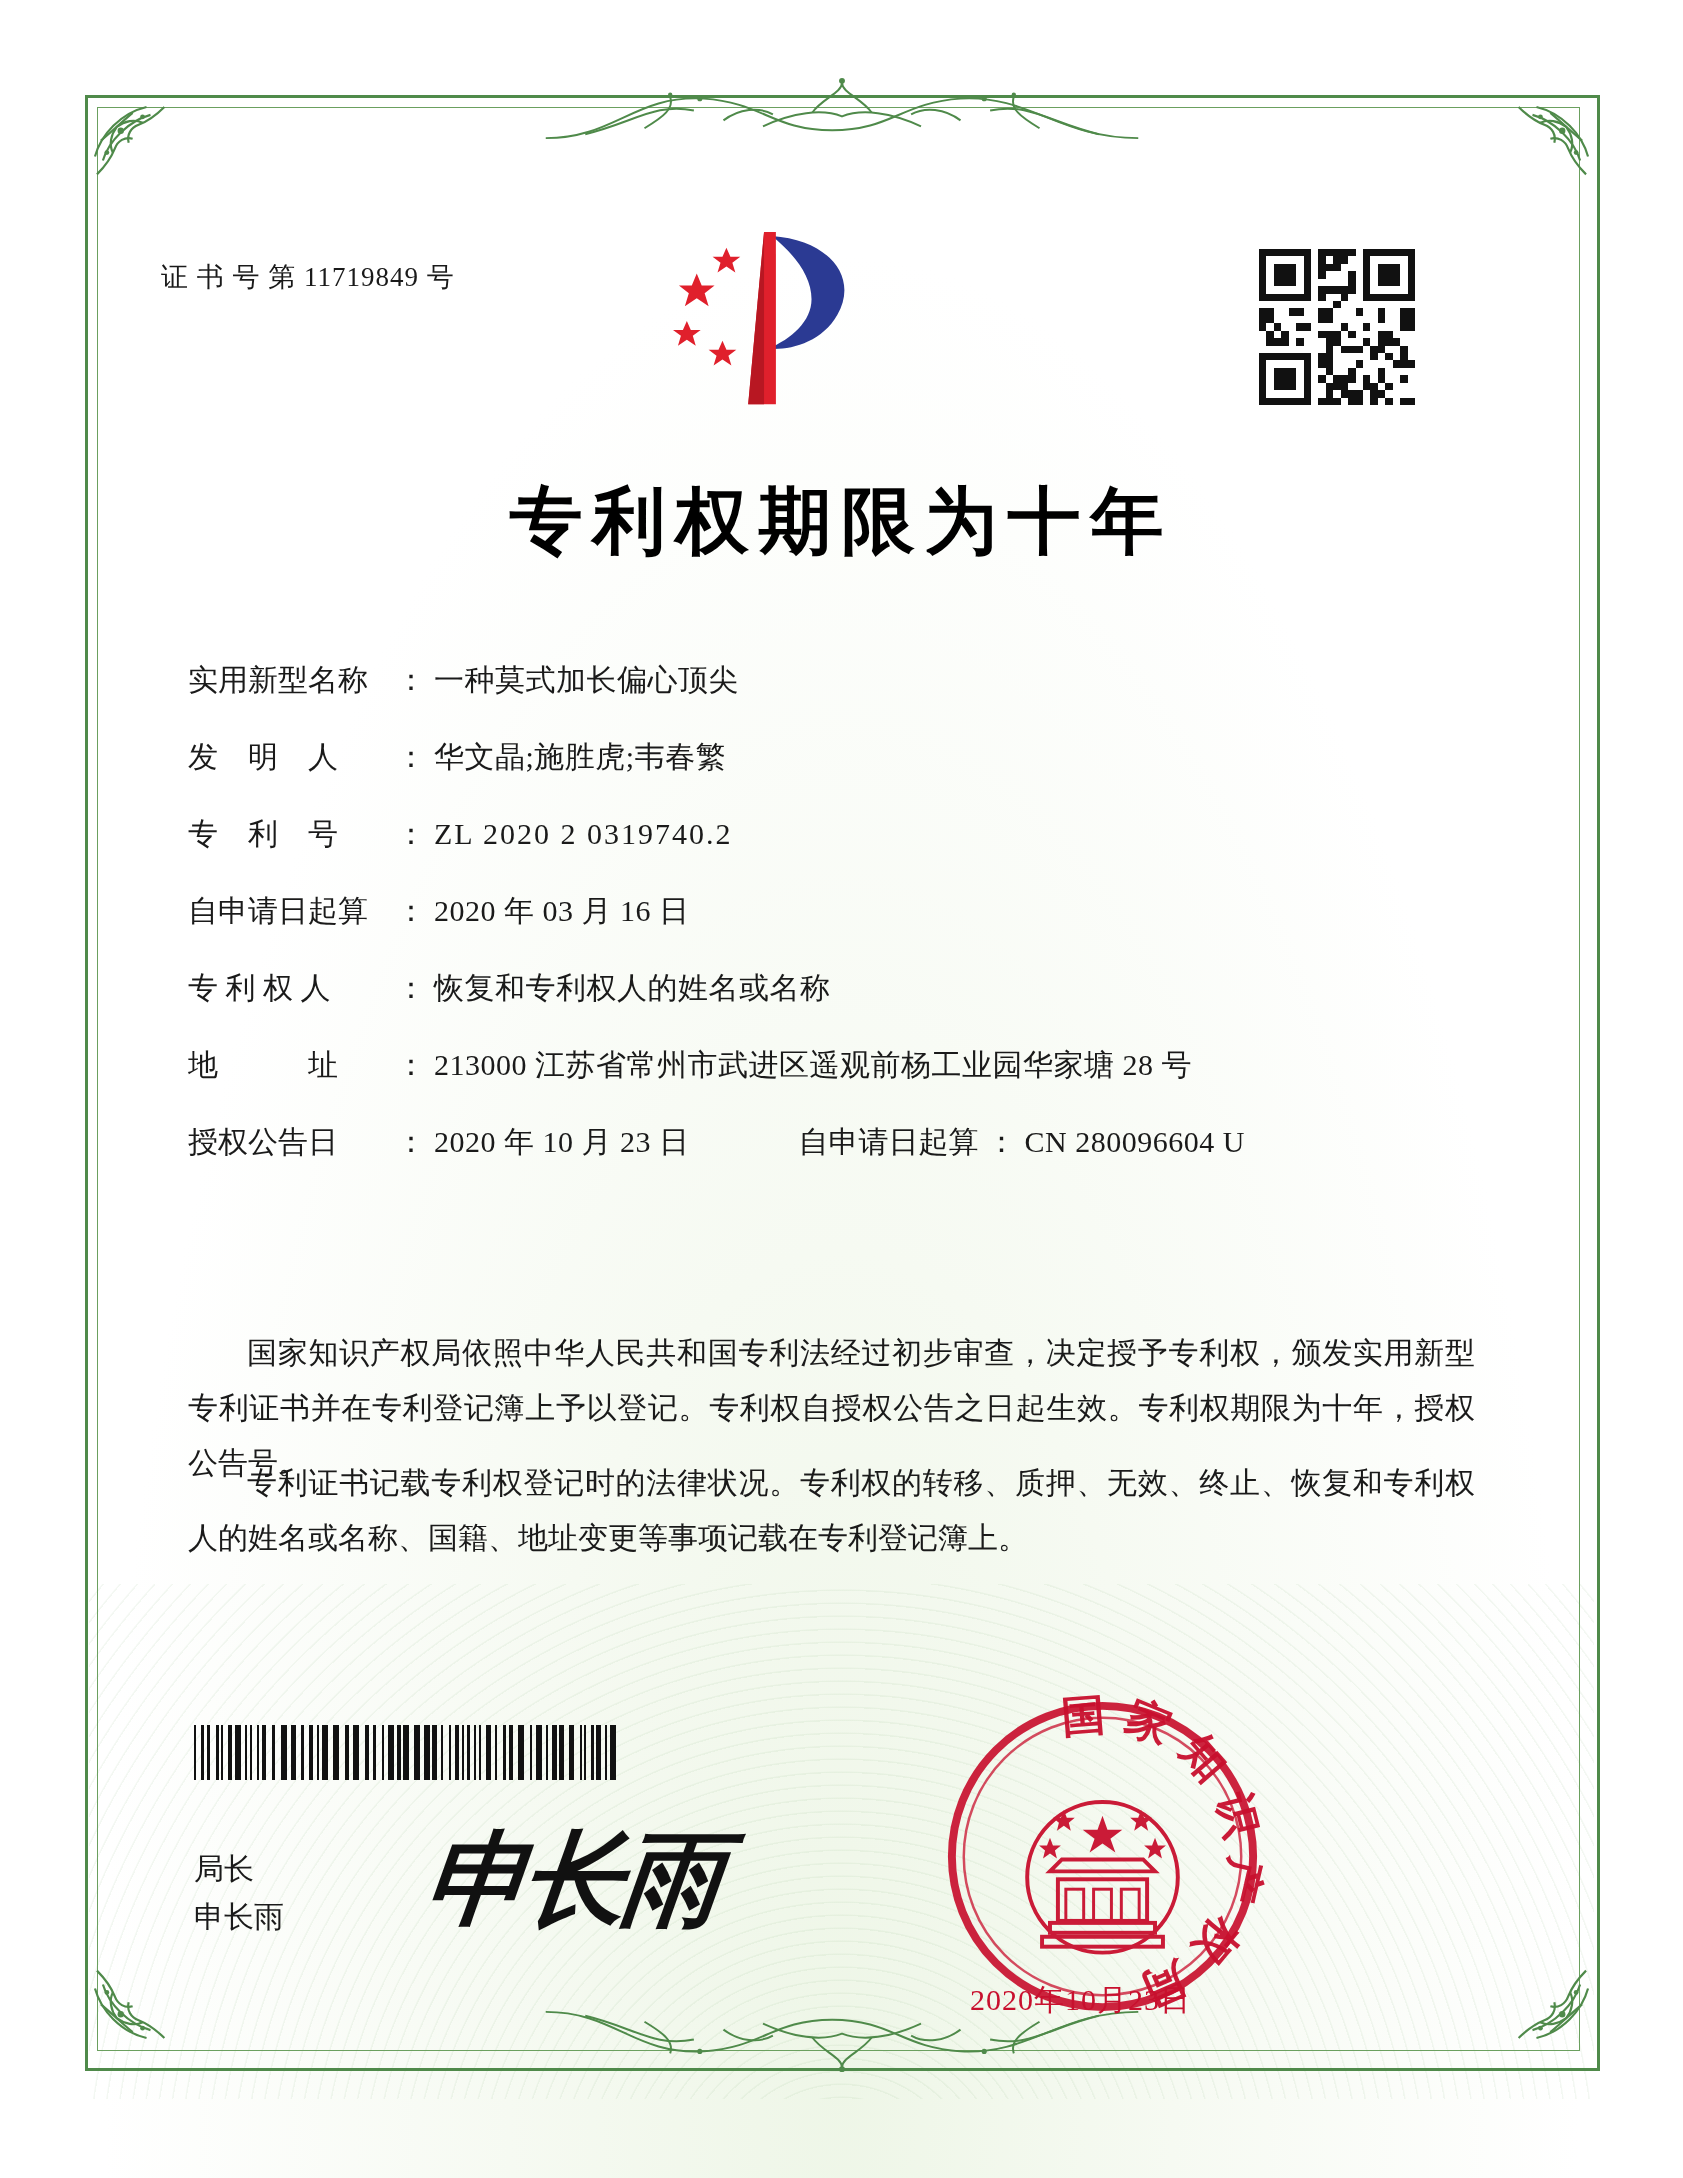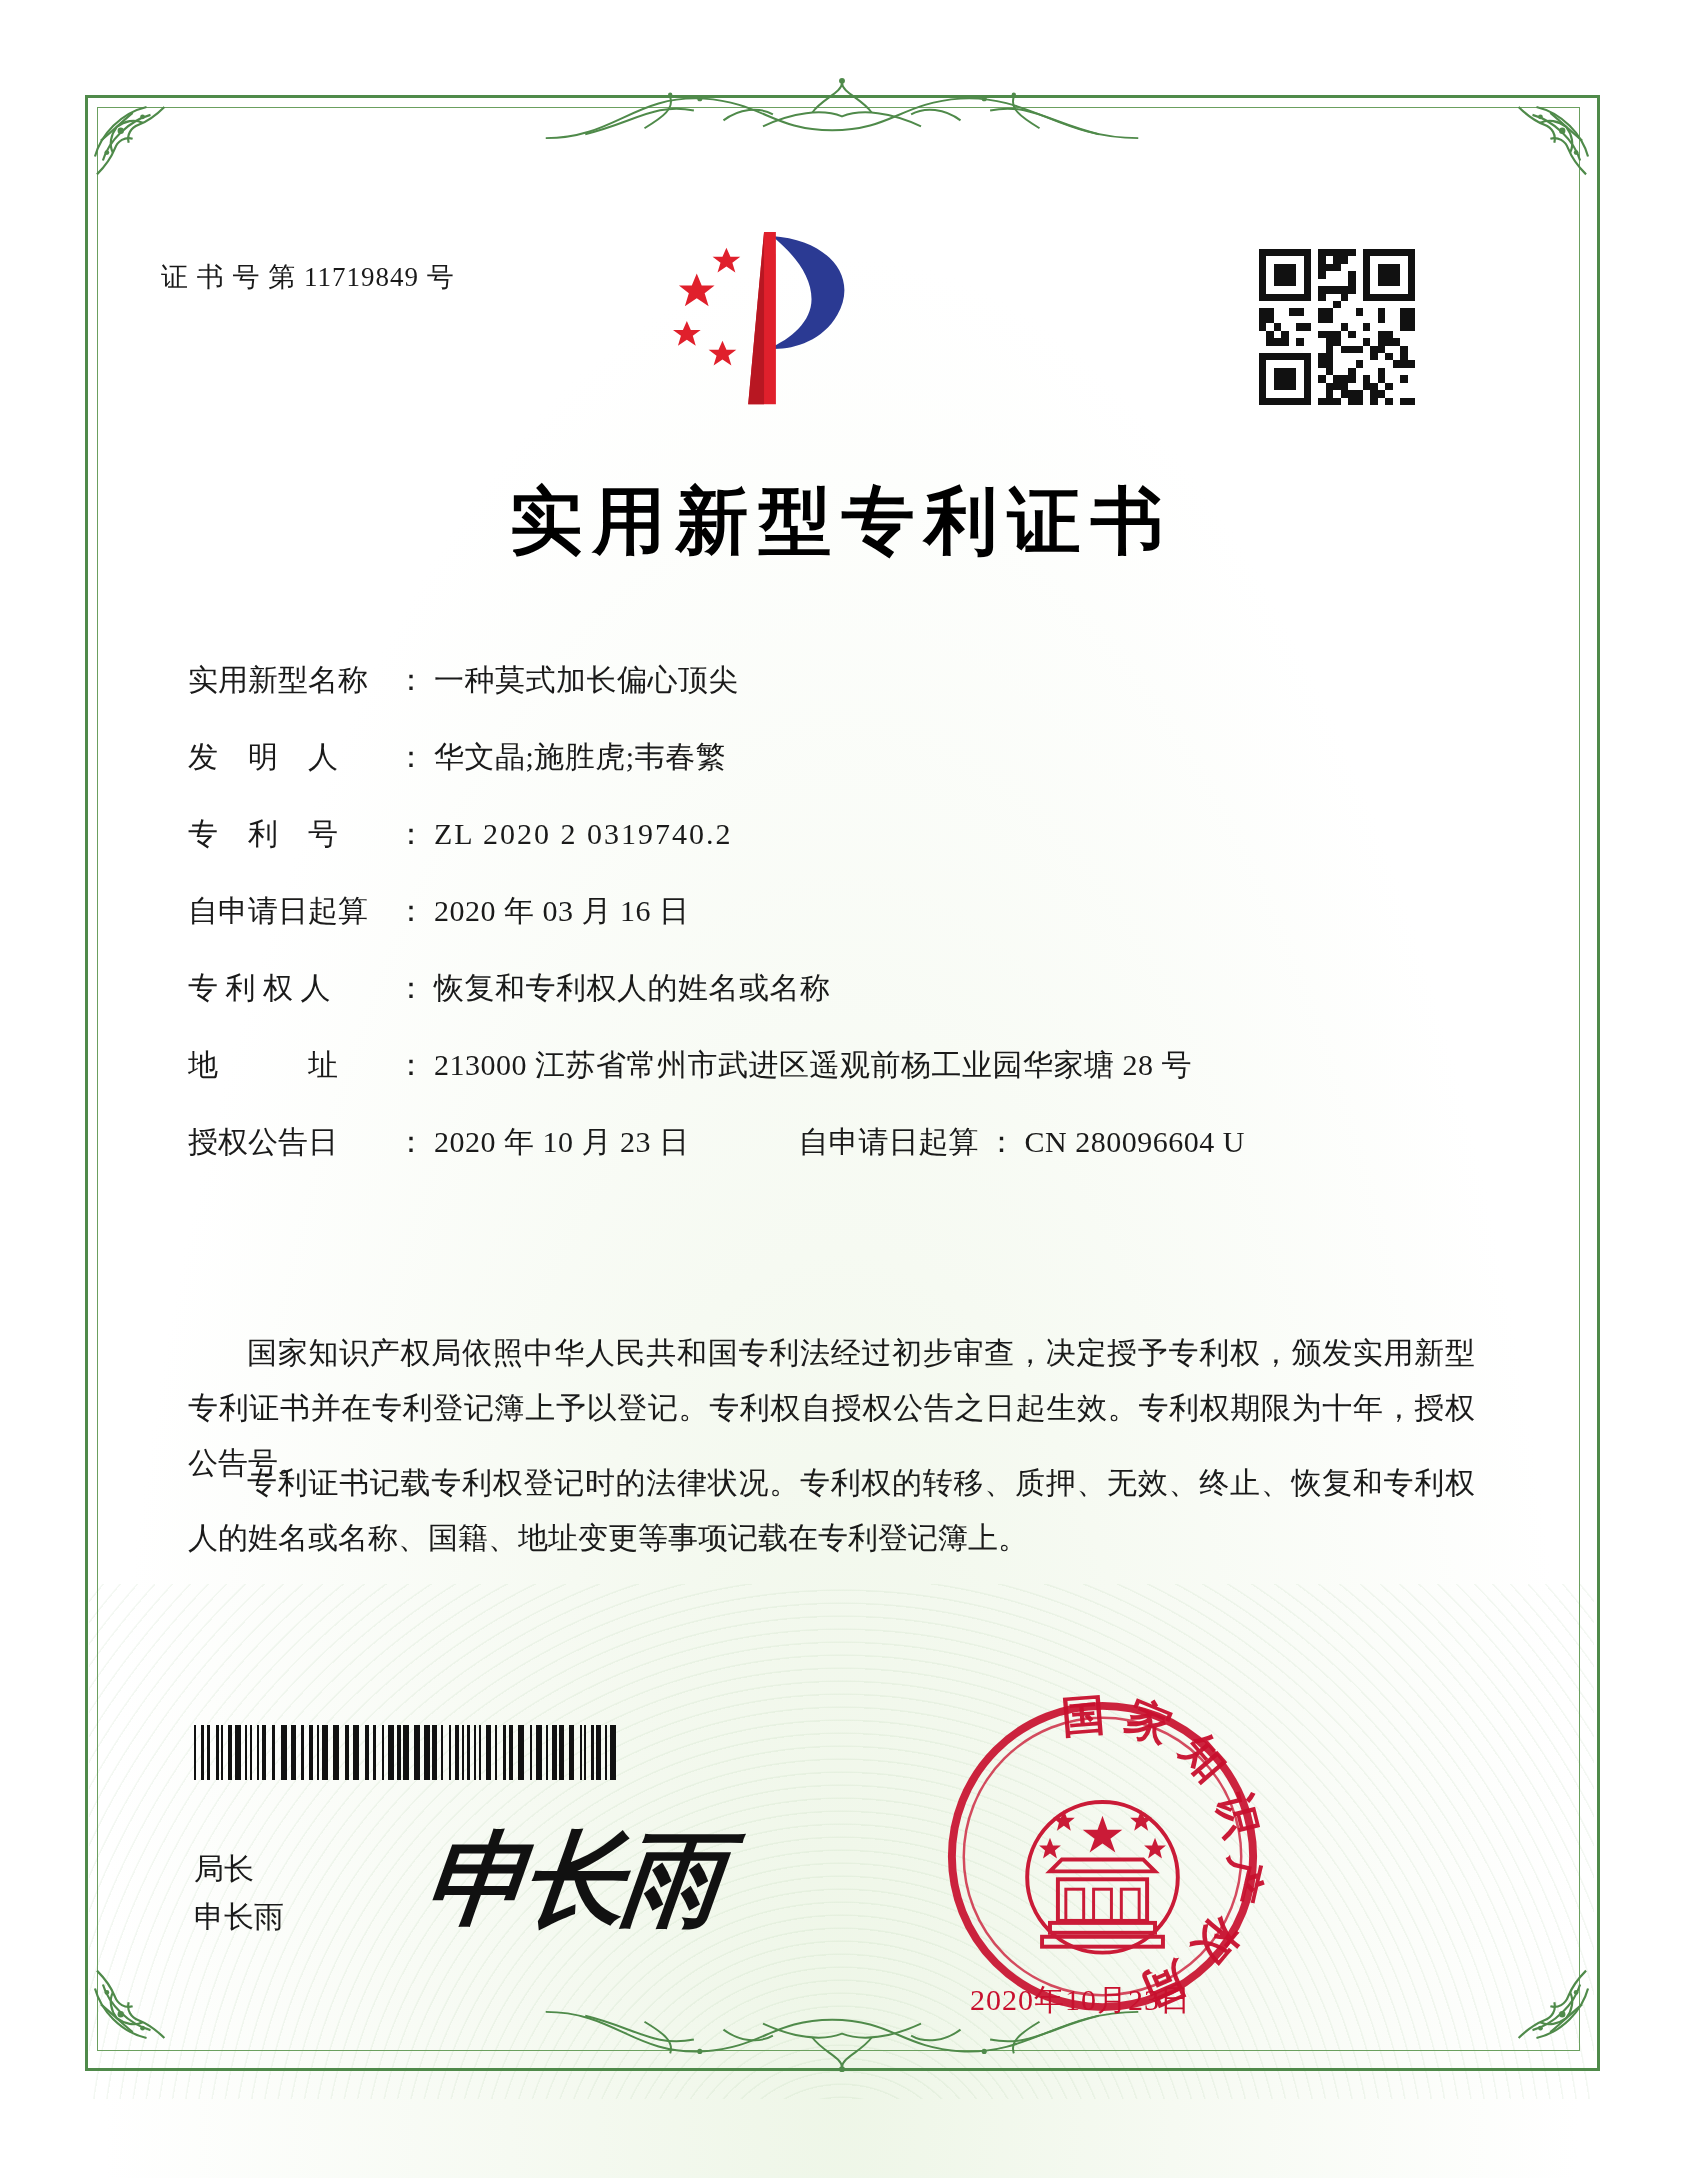--- a/index.html
+++ b/index.html
@@ -794,21 +794,21 @@
       <i></i>
       <i style="background: transparent;"></i>
       <i></i>
       <i style="background: transparent;"></i>
       <i></i>
       <i style="background: transparent;"></i>
       <i></i>
       <i></i>
     </div>
 
-  <div class="title">实用新型专利证书</div>
+  <div class="title">专利权期限为十年</div>
 
   <div class="fields">
 
     <div class="field-row">
       <span class="f-label">实用新型名称</span>
       <span class="f-colon">：</span>
       <span class="f-value">一种莫式加长偏心顶尖</span>
     </div>
 
     <div class="field-row">

